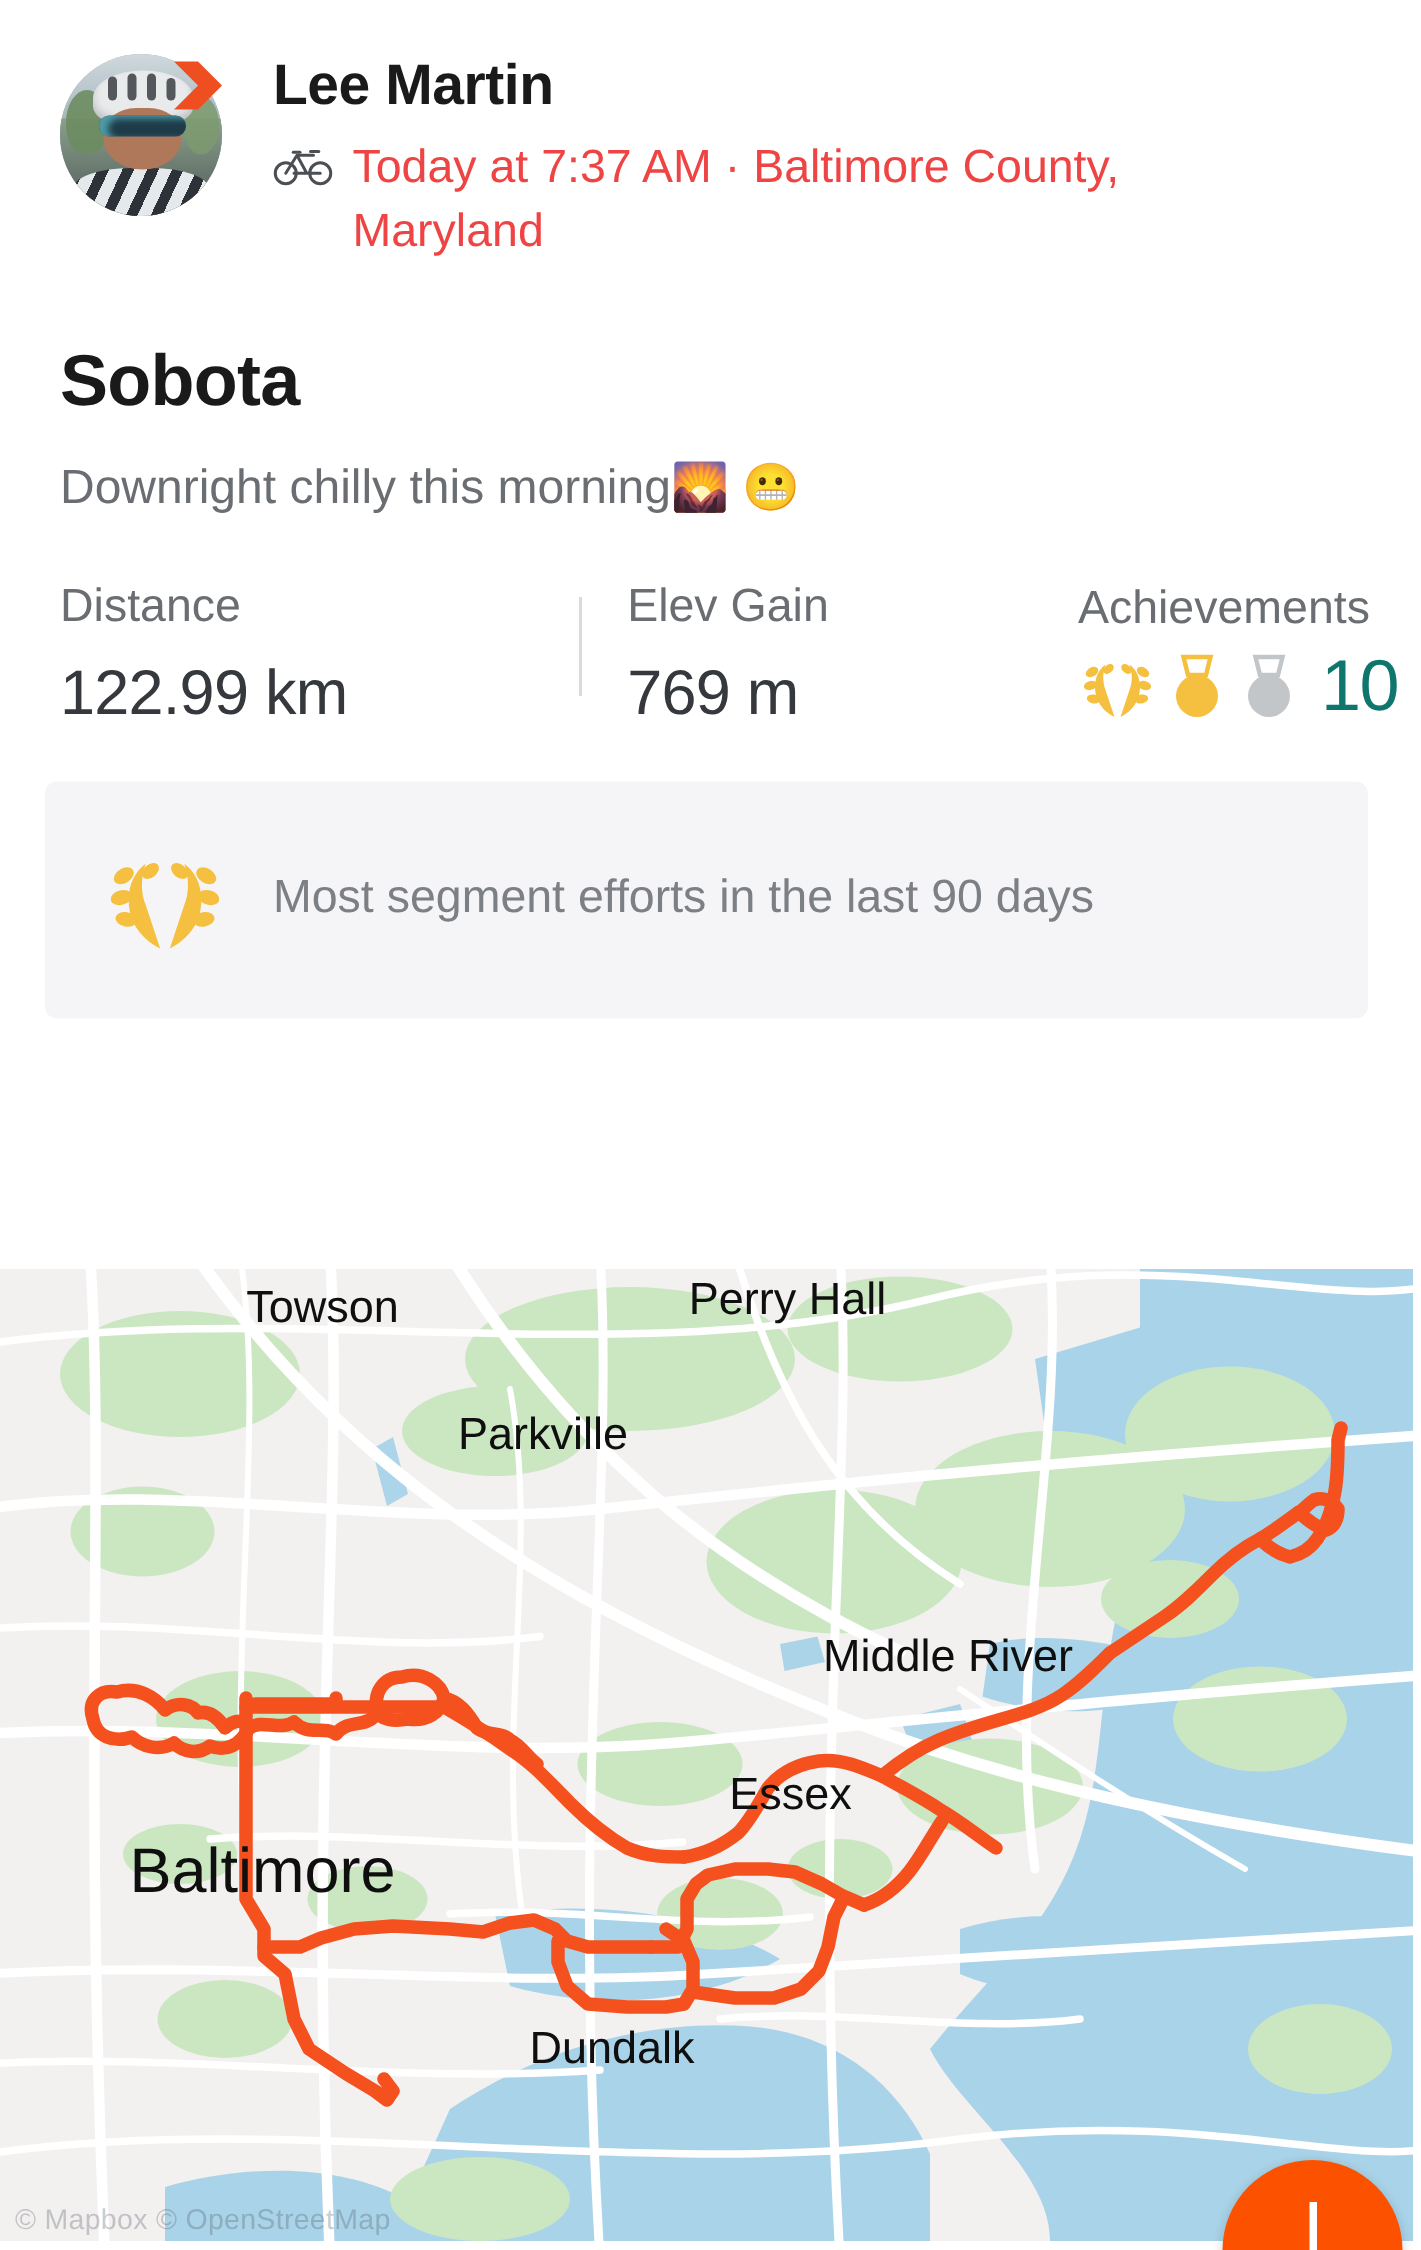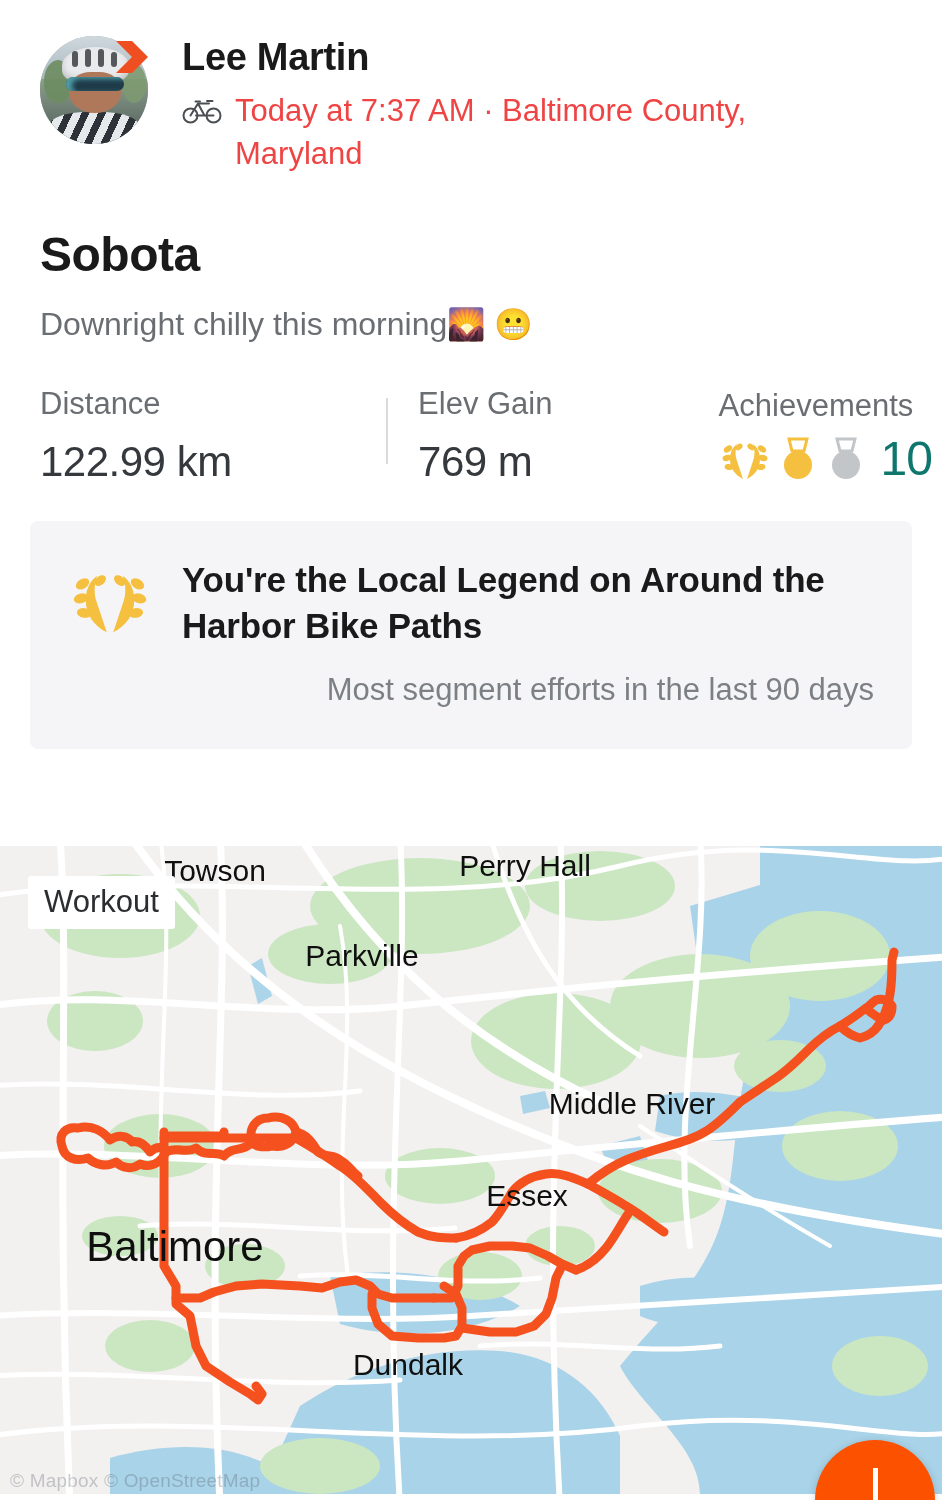--- a/index.html
+++ b/index.html
@@ -127,21 +127,21 @@
     color: #6a6e72;
     line-height: 1.3;
   }
   .emoji { font-size: 31px; }
 
   
   .stats {
     margin: 42px 0 17px 0;
     padding-left: 40px;
     display: flex;
-    align-items: flex-end;
+    align-items: center;
     position: relative;
   }
   .stat { position: relative; padding-right: 10px; }
   .stat.distance { width: 345px; }
   .stat.elev { width: 290px; padding-left: 32px; }
   .stat.achv { padding-left: 8px; }
   .stat-label {
     font-size: 31px;
     color: #6a6e72;
     line-height: 1;
@@ -349,21 +349,20 @@
         <ellipse cx="8" cy="23" rx="4.5" ry="3" transform="rotate(-15 8 23)"></ellipse>
         <ellipse cx="10" cy="32" rx="4.5" ry="3" transform="rotate(10 10 32)"></ellipse>
         <ellipse cx="43" cy="14" rx="4.5" ry="3" transform="rotate(32 43 14)"></ellipse>
         <ellipse cx="44" cy="23" rx="4.5" ry="3" transform="rotate(15 44 23)"></ellipse>
         <ellipse cx="42" cy="32" rx="4.5" ry="3" transform="rotate(-10 42 32)"></ellipse>
         <ellipse cx="20" cy="12" rx="4" ry="2.7" transform="rotate(-40 20 12)"></ellipse>
         <ellipse cx="32" cy="12" rx="4" ry="2.7" transform="rotate(40 32 12)"></ellipse>
       </g>
     </svg>
     <div class="legend-text">
-      <div class="legend-title">You're the Local Legend on Around the Harbor Bike Paths</div>
       <div class="legend-sub">Most segment efforts in the last 90 days</div>
     </div>
   </div>
 
   <div class="map">
     <svg width="947" height="648" viewBox="0 0 947 648">
       <rect x="0" y="0" width="947" height="648" fill="#F3F0F0"></rect>
 
       <g fill="#A9D3E8">
         <path d="M760 0 L947 0 L947 648 L700 648 C700 600 640 560 620 520 C660 470 700 440 720 380
@@ -476,21 +475,20 @@
         <text x="215" y="35" font-size="30" text-anchor="middle">Towson</text>
         <text x="525" y="30" font-size="30" text-anchor="middle">Perry Hall</text>
         <text x="362" y="120" font-size="30" text-anchor="middle">Parkville</text>
         <text x="632" y="268" font-size="30" text-anchor="middle">Middle River</text>
         <text x="527" y="360" font-size="30" text-anchor="middle">Essex</text>
         <text x="175" y="415" font-size="42" text-anchor="middle">Baltimore</text>
         <text x="408" y="529" font-size="30" text-anchor="middle">Dundalk</text>
       </g>
     </svg>
 
-    <div class="workout-badge">Workout</div>
 
     <div class="map-attrib">© Mapbox © OpenStreetMap</div>
   </div>
 
   <div class="fab">
     <div class="fab-plus-v"></div>
   </div>
 
 </div>
 

